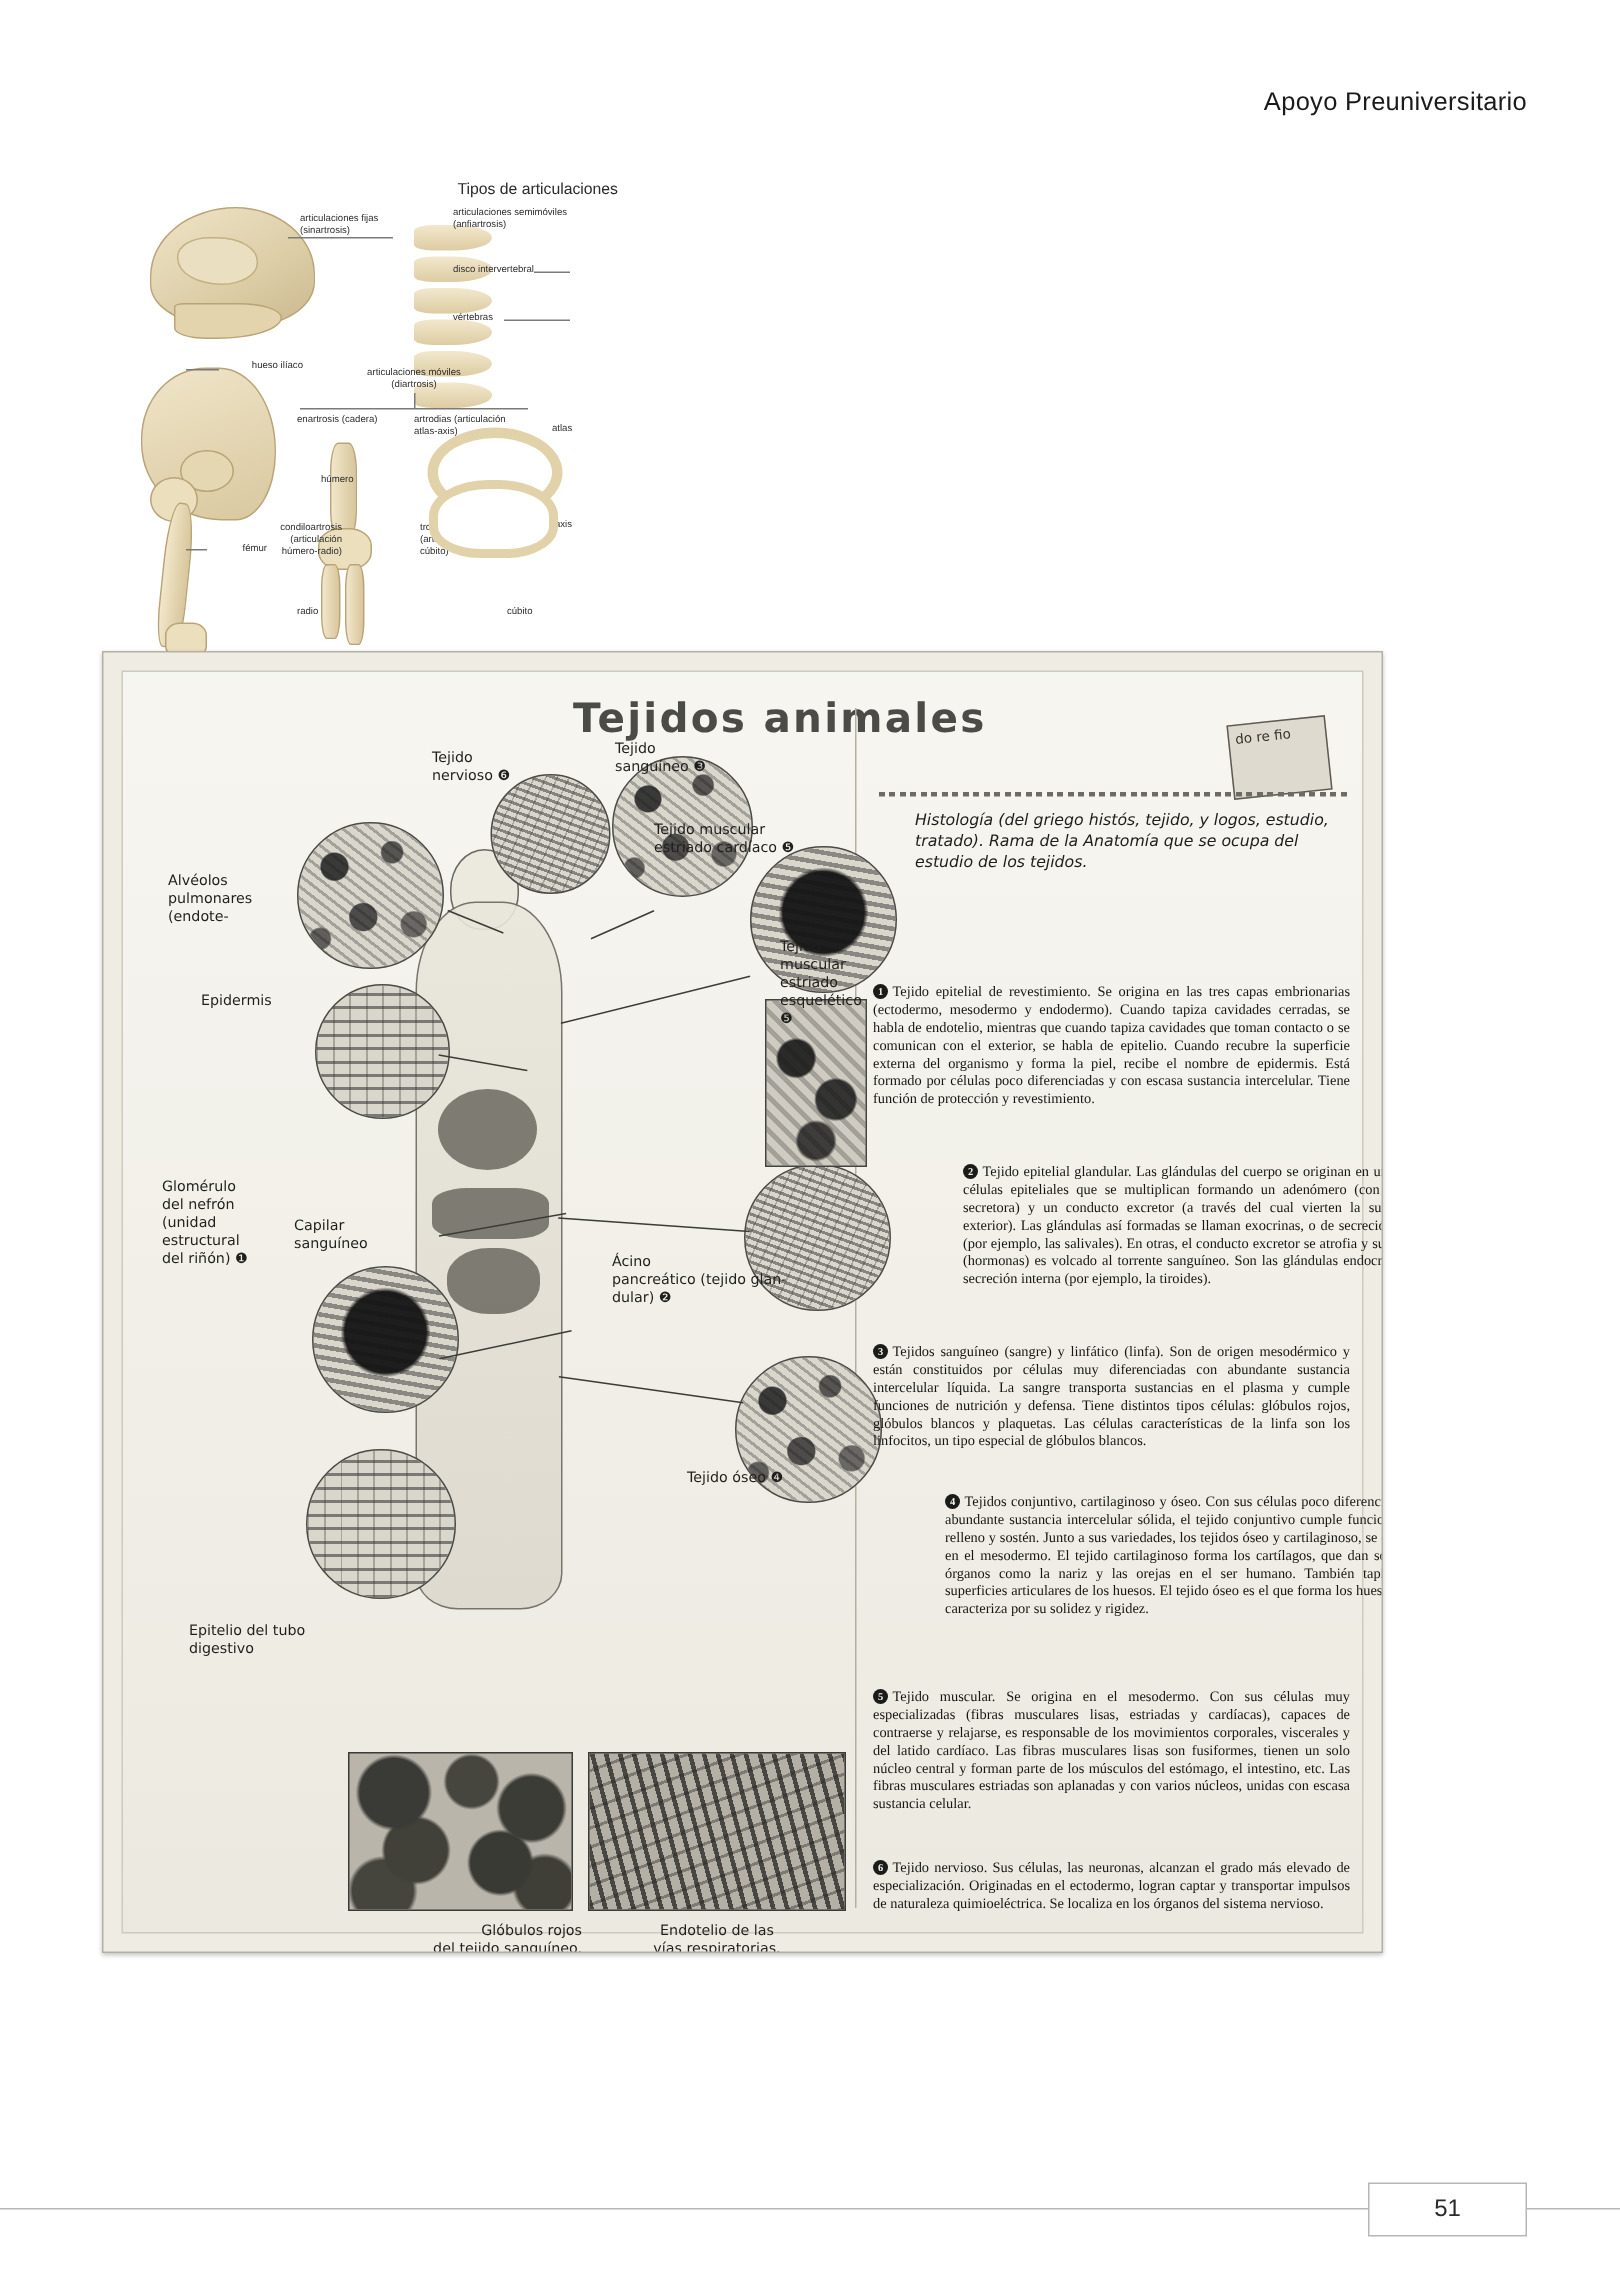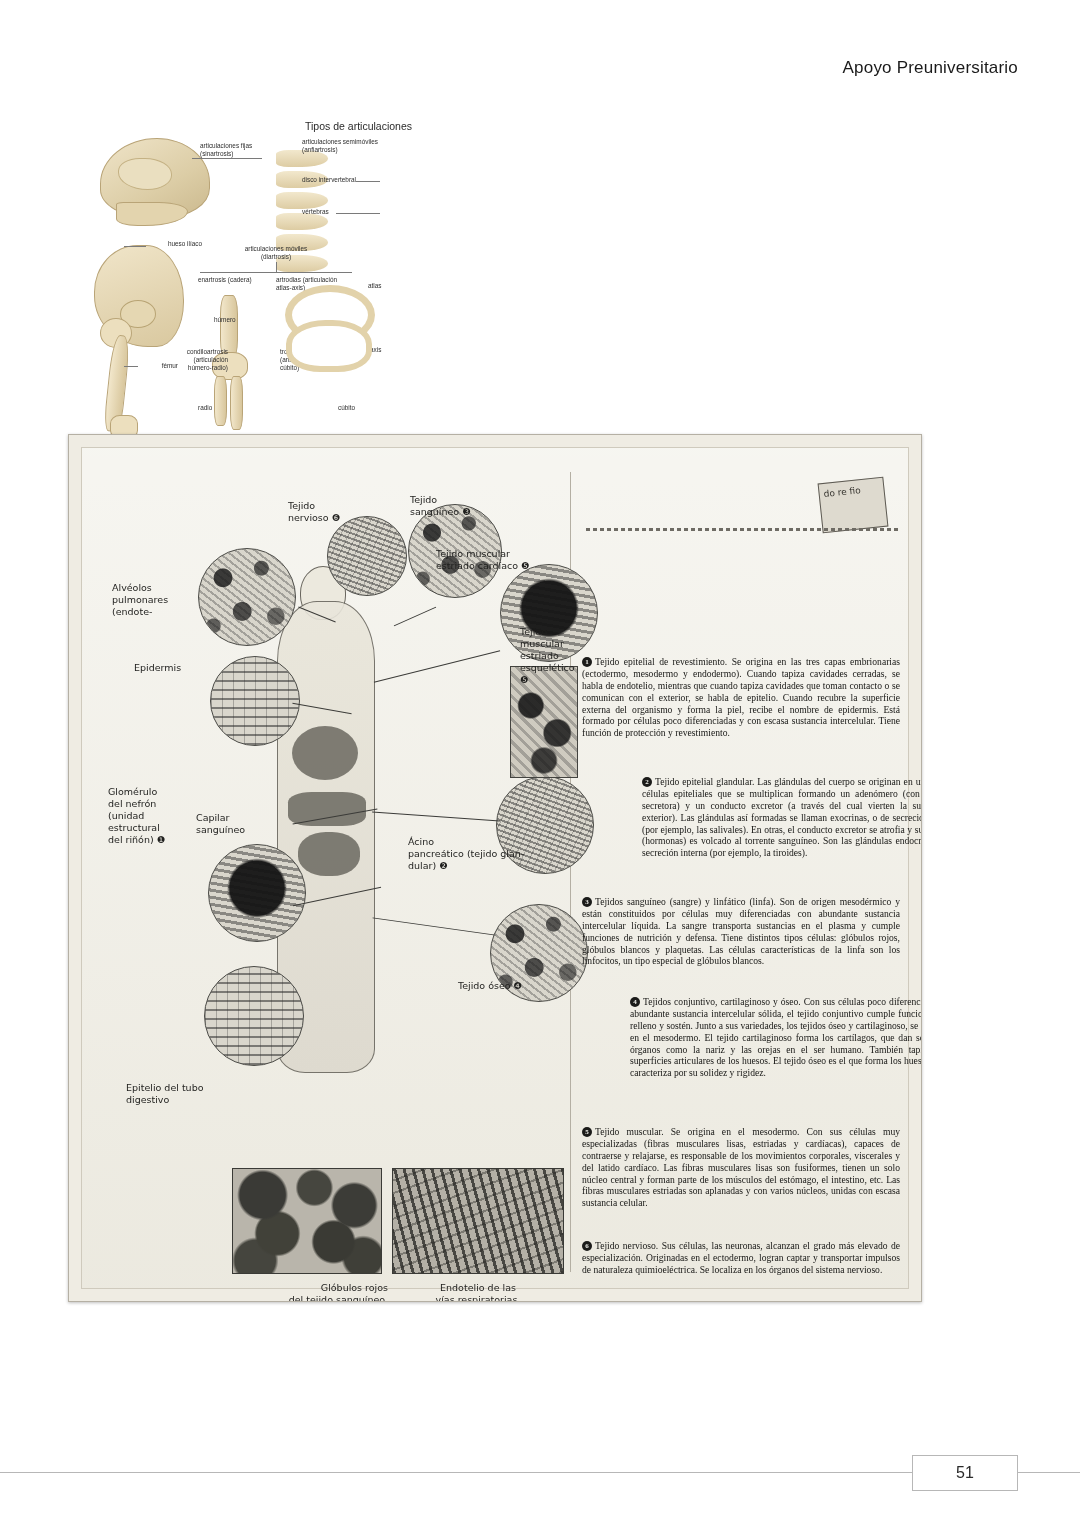--- a/index.html
+++ b/index.html
@@ -439,20 +439,21 @@
   <div class="lbl" style="left:118px; top:294px; width:40px;">radio</div>
   <div class="lbl" style="left:258px; top:294px; width:40px;">cúbito</div>
 
   <div class="atlas-ring"></div>
   <div class="axis-shape"></div>
 </div>
 
 <div class="scan">
   <div class="scan-inner">
 
+    <div class="scan-title">Tejidos animales</div>
     <div class="scan-divider"></div>
 
     <div class="diagram">
 
       <div class="figure-head"></div>
       <div class="figure-body"></div>
       <div class="organ" style="left:200px; top:230px; width:66px; height:54px;"></div>
       <div class="organ" style="left:196px; top:296px; width:78px; height:34px; border-radius:30%;"></div>
       <div class="organ" style="left:206px; top:336px; width:62px; height:44px; border-radius:45%;"></div>
 
@@ -509,20 +510,21 @@
       <div class="photo-box photo-b"></div>
       <div class="scan-lbl" style="left:132px; top:786px; text-align:right; width:164px;">Glóbulos rojos
 del tejido sanguíneo.</div>
       <div class="scan-lbl" style="left:300px; top:786px; text-align:center; width:172px;">Endotelio de las
 vías respiratorias.</div>
     </div>
 
     <div class="textcol">
       <div class="stamp">do re fio</div>
       <div class="rule"></div>
+      <div class="defbox">Histología (del griego histós, tejido, y logos, estudio, tratado). Rama de la Anatomía que se ocupa del estudio de los tejidos.</div>
 
       <div class="para" style="left:0px; top:178px;">
         <span class="num">1</span><span>Tejido epitelial de revestimiento. Se origina en las tres capas embrionarias (ectodermo, mesodermo y endodermo). Cuando tapiza cavidades cerradas, se habla de endotelio, mientras que cuando tapiza cavidades que toman contacto o se comunican con el exterior, se habla de epitelio. Cuando recubre la superficie externa del organismo y forma la piel, recibe el nombre de epidermis. Está formado por células poco diferenciadas y con escasa sustancia intercelular. Tiene función de protección y revestimiento.</span>
       </div>
       <div class="para" style="left:16px; top:298px;margin-left:44px;">
         <span class="num">2</span><span>Tejido epitelial glandular. Las glándulas del cuerpo se originan en un brote de células epiteliales que se multiplican formando un adenómero (con actividad secretora) y un conducto excretor (a través del cual vierten la sustancia al exterior). Las glándulas así formadas se llaman exocrinas, o de secreción externa (por ejemplo, las salivales). En otras, el conducto excretor se atrofia y su producto (hormonas) es volcado al torrente sanguíneo. Son las glándulas endocrinas, o de secreción interna (por ejemplo, la tiroides).</span>
       </div>
       <div class="para" style="left:0px; top:418px;">
         <span class="num">3</span><span>Tejidos sanguíneo (sangre) y linfático (linfa). Son de origen mesodérmico y están constituidos por células muy diferenciadas con abundante sustancia intercelular líquida. La sangre transporta sustancias en el plasma y cumple funciones de nutrición y defensa. Tiene distintos tipos células: glóbulos rojos, glóbulos blancos y plaquetas. Las células características de la linfa son los linfocitos, un tipo especial de glóbulos blancos.</span>
       </div>

